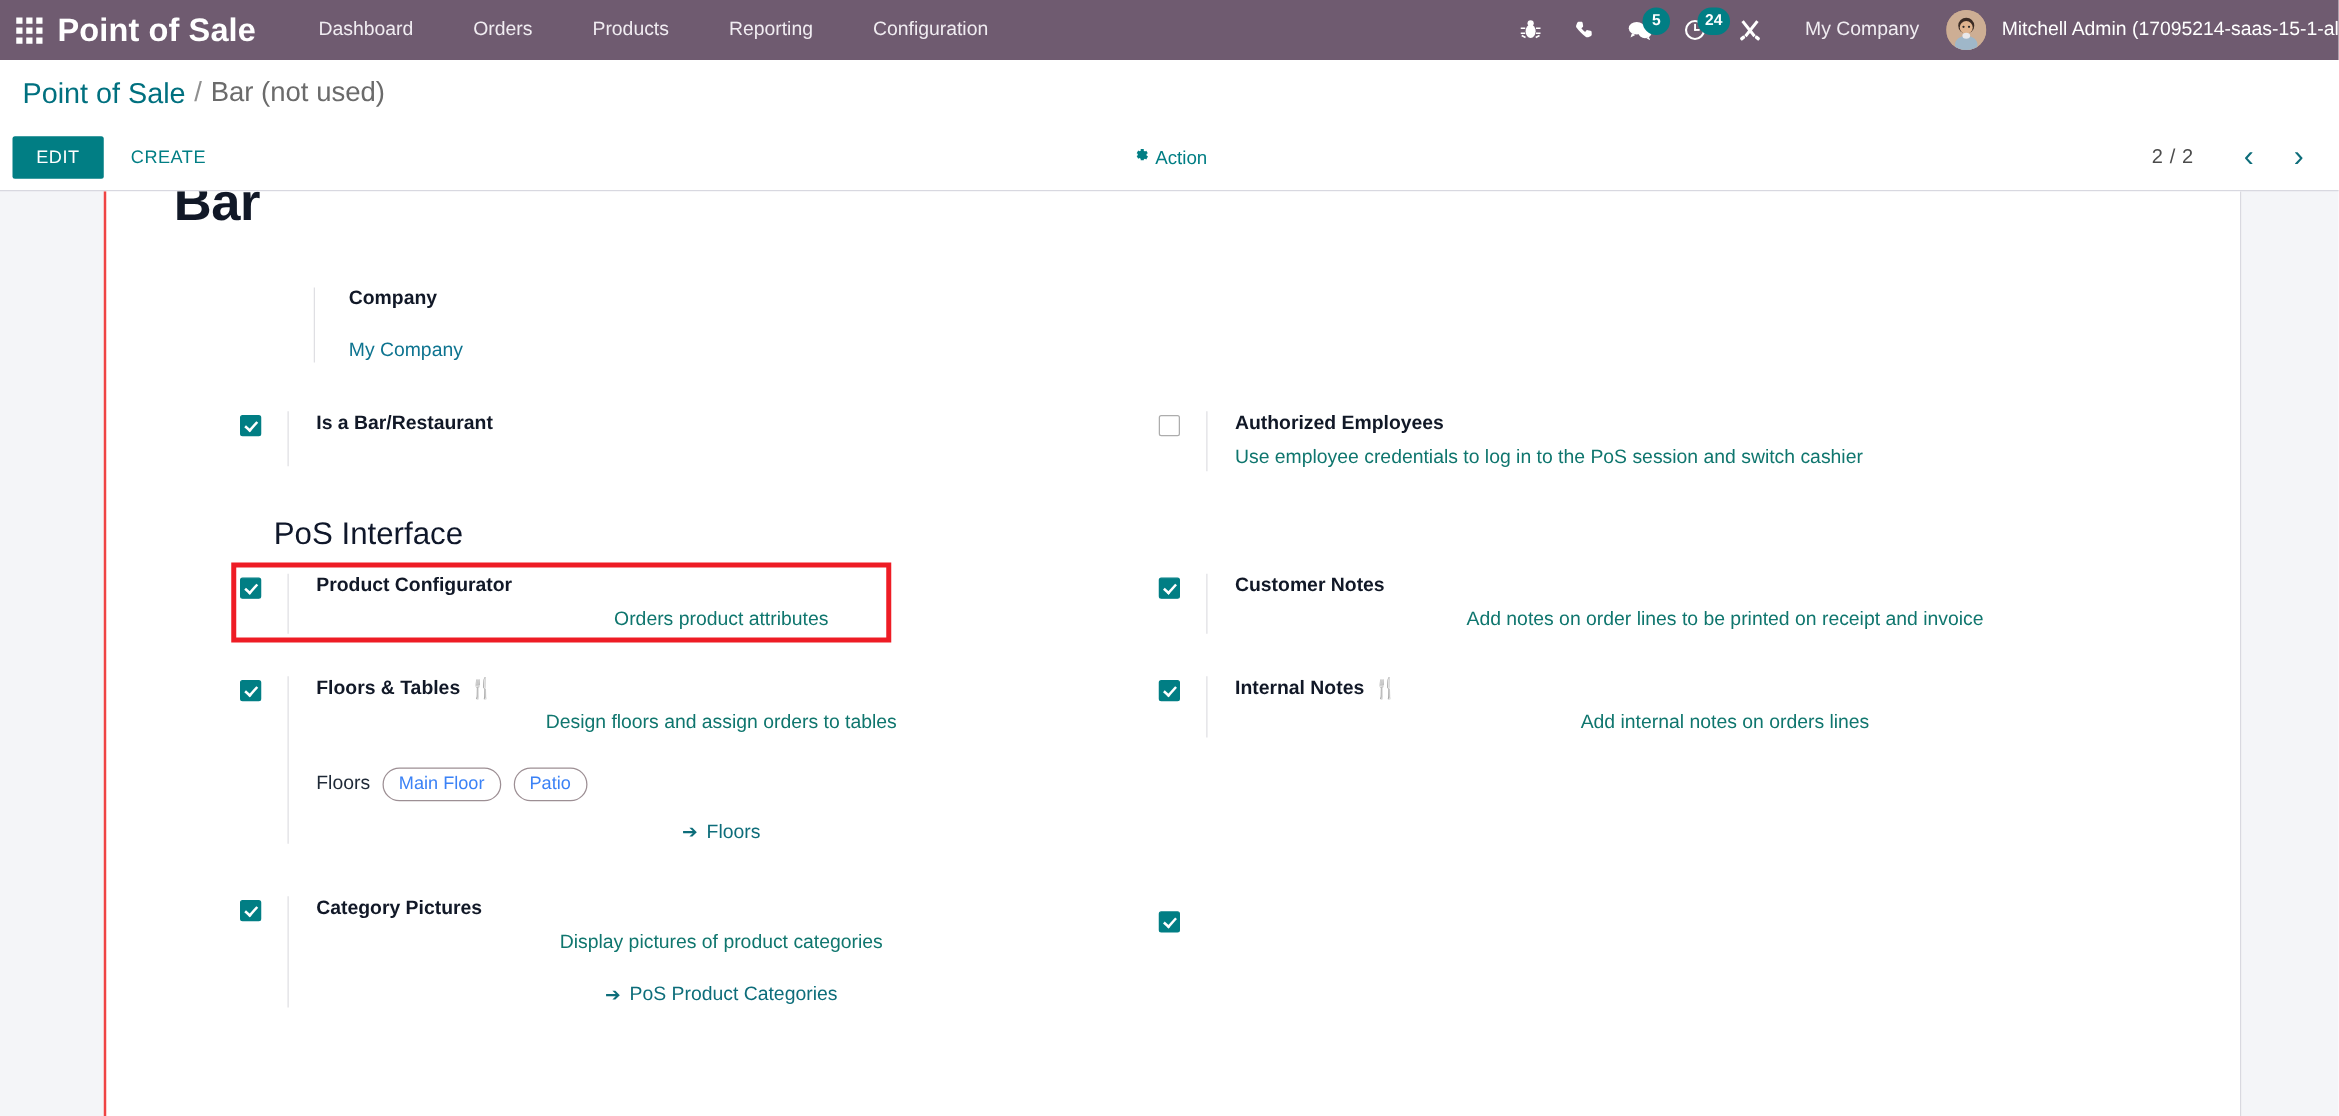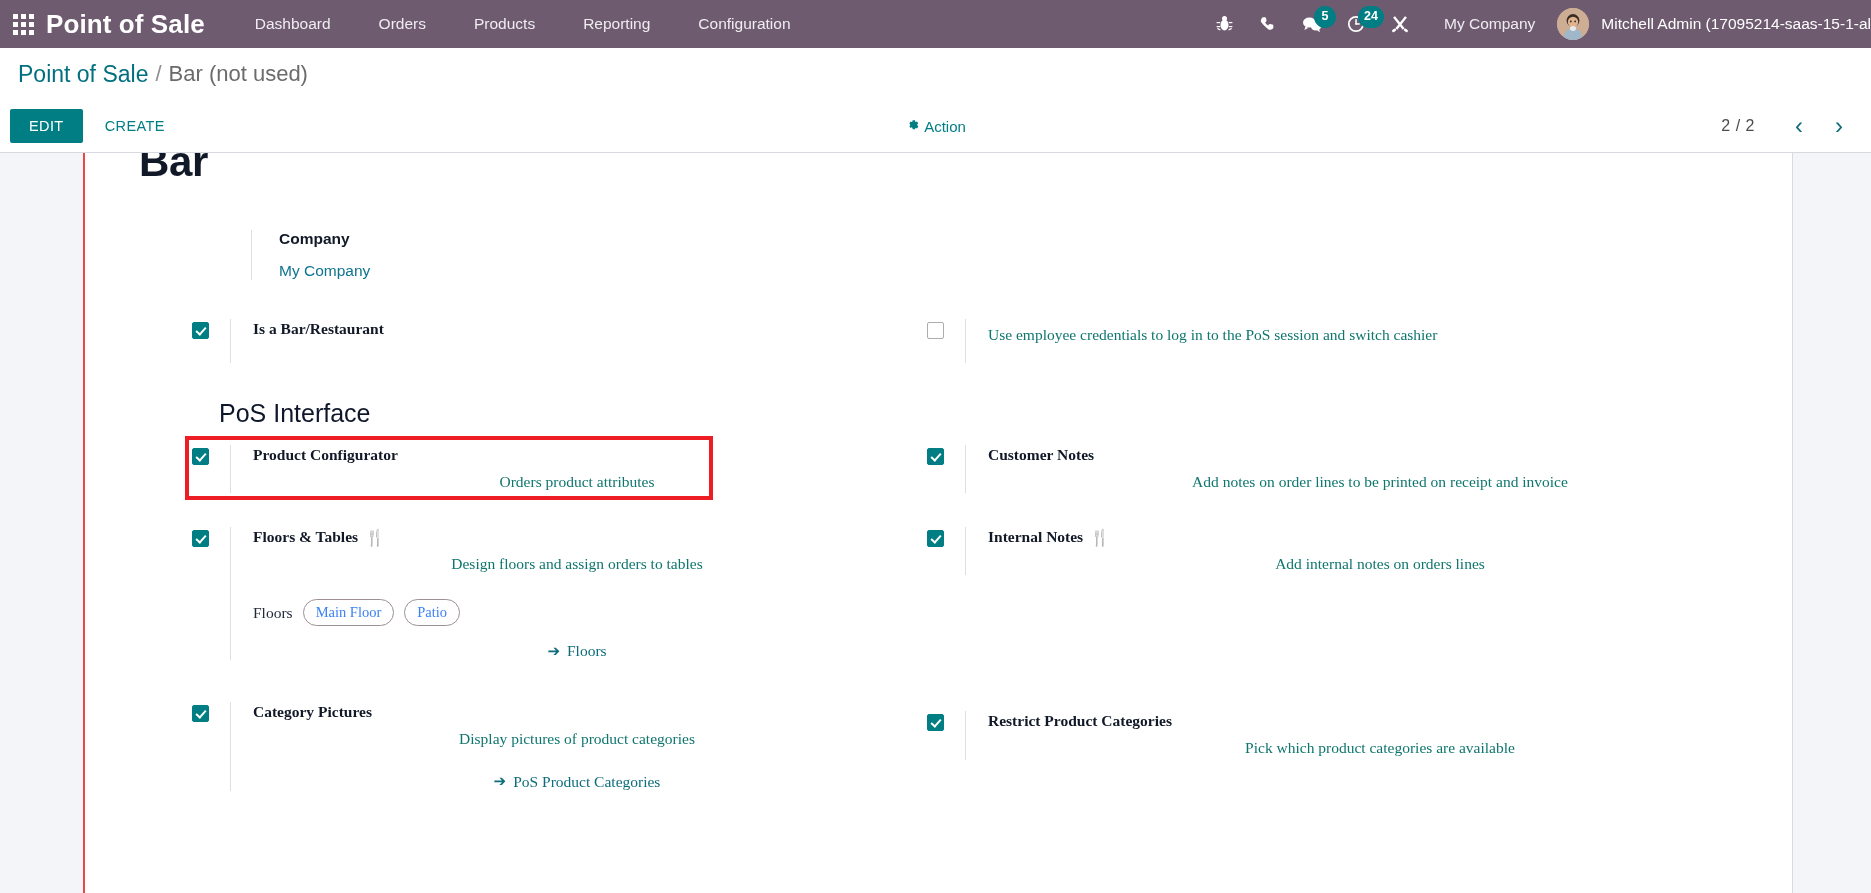--- a/index.html
+++ b/index.html
@@ -224,35 +224,34 @@
     margin-top: 53px;
     padding-left: 27px;
     border-left: 1px solid #dfdfe3;
     margin-left: 139px;
     width: 560px;
   }
   .field-label {
     font-size: 15.5px;
     font-weight: 700;
     color: #111827;
-    margin-bottom: 14px;
+    margin-bottom: 24px;
   }
   .field-value {
     font-size: 15.5px;
     color: #0e7490;
     cursor: pointer;
   }
 
   
   .settings-grid {
     display: grid;
     grid-template-columns: 735px 1fr;
     margin-top: 30px;
     padding-left: 80px;
-    font-family: Liberation Serif, serif;
   }
   .setting-row {
     display: flex;
     align-items: flex-start;
     padding: 9px 0 9px 0;
     position: relative;
   }
 
   .cbox {
     width: 17px; height: 17px;
@@ -499,20 +498,23 @@
                 <span>Is a Bar/Restaurant</span>
               </div>
             </div>
           </div>
         </div>
 
         <div class="col-right">
           <div class="setting-row">
             <span class="cbox off"></span>
             <div class="setting-body">
+              <div class="setting-title">
+                <span>Authorized Employees</span>
+              </div>
               <div class="setting-help">Use employee credentials to log in to the PoS session and switch cashier</div>
             </div>
           </div>
         </div>
 
       </div>
 
       <div class="section-heading">PoS Interface</div>
 
       <div class="settings-grid" style="margin-top:8px;text-align:center;">
@@ -586,26 +588,20 @@
               <div class="setting-title">
                 <span>Internal Notes</span>
                 <span class="emoji-icon">🍴</span>
               </div>
               <div class="setting-help">Add internal notes on orders lines</div>
             </div>
           </div>
 
           <div class="setting-row" style="margin-top:118px;">
             <span class="cbox on"></span>
-            <div class="setting-body">
-              <div class="setting-title">
-                <span>Restrict Product Categories</span>
-              </div>
-              <div class="setting-help">Pick which product categories are available</div>
-            </div>
           </div>
 
         </div>
 
       </div>
 
     </div>
   </div>
 </div>
 

